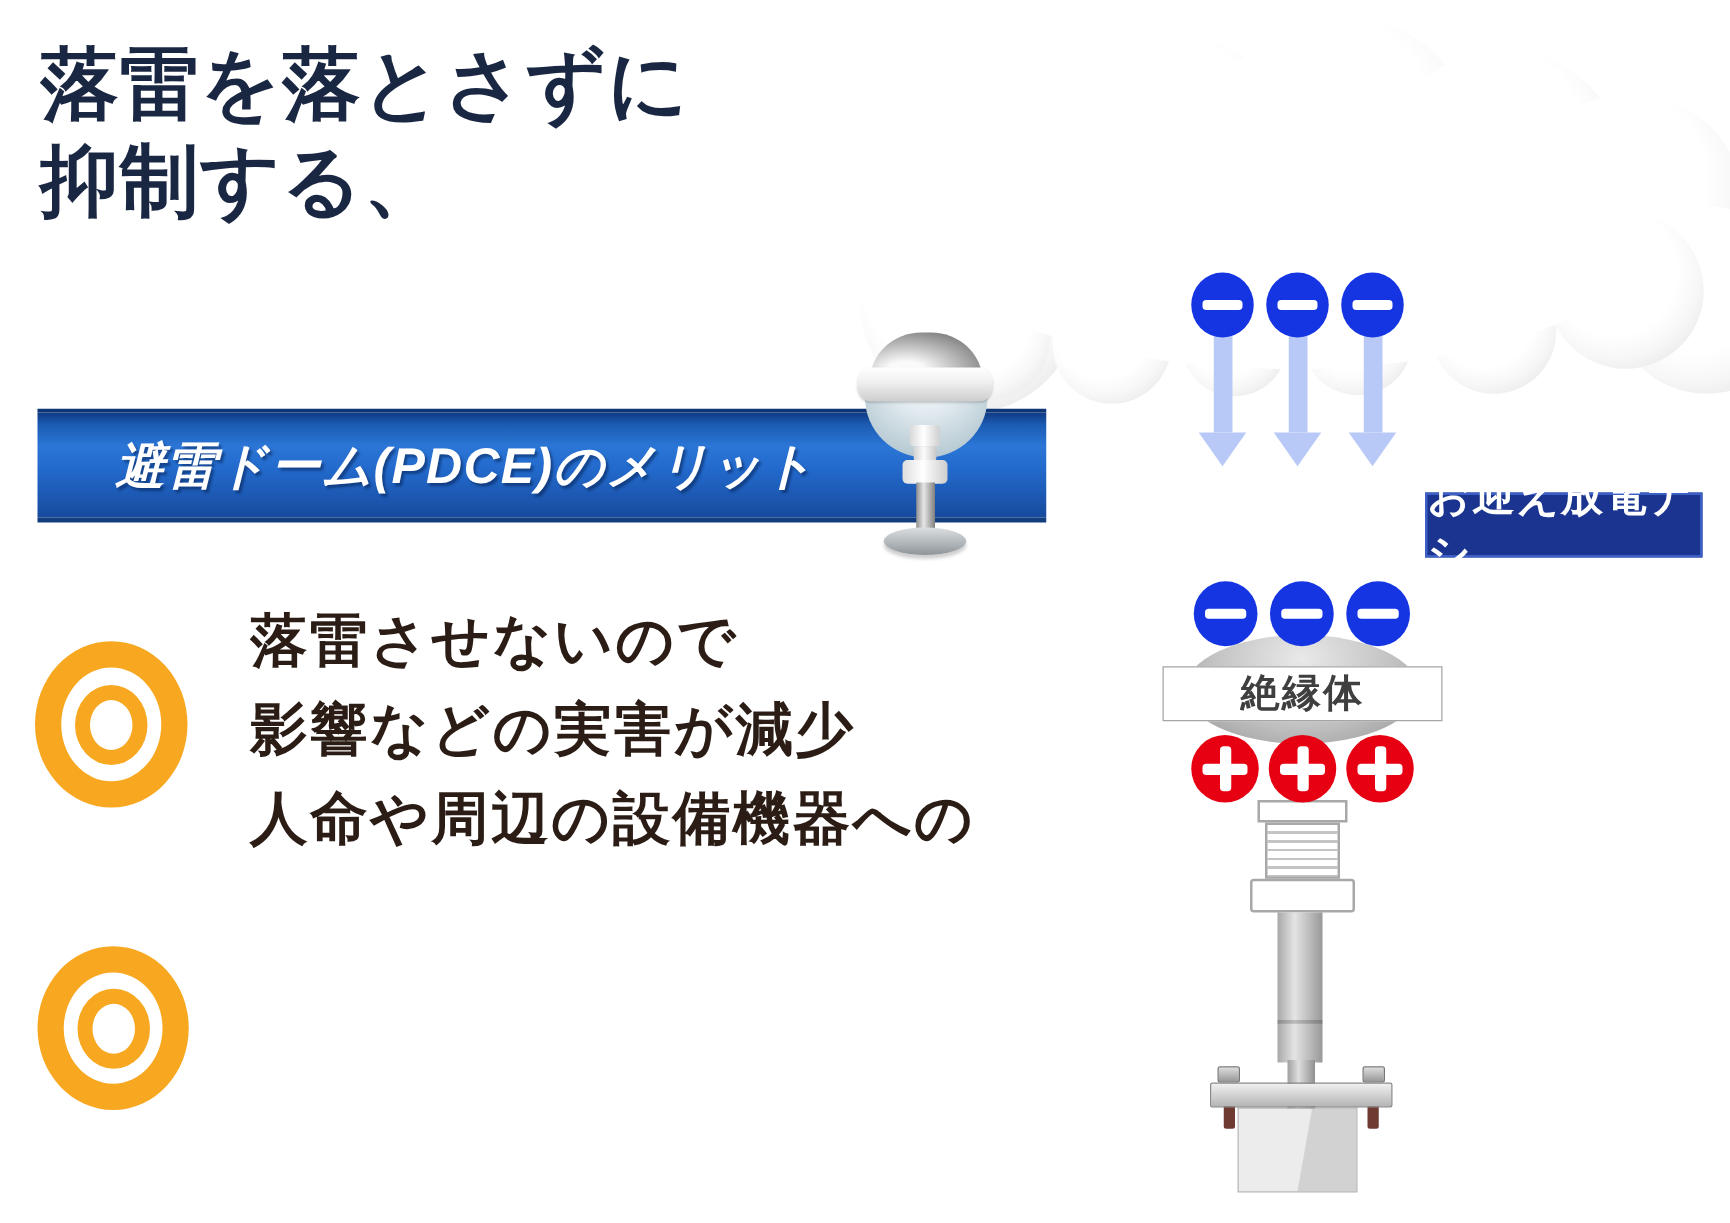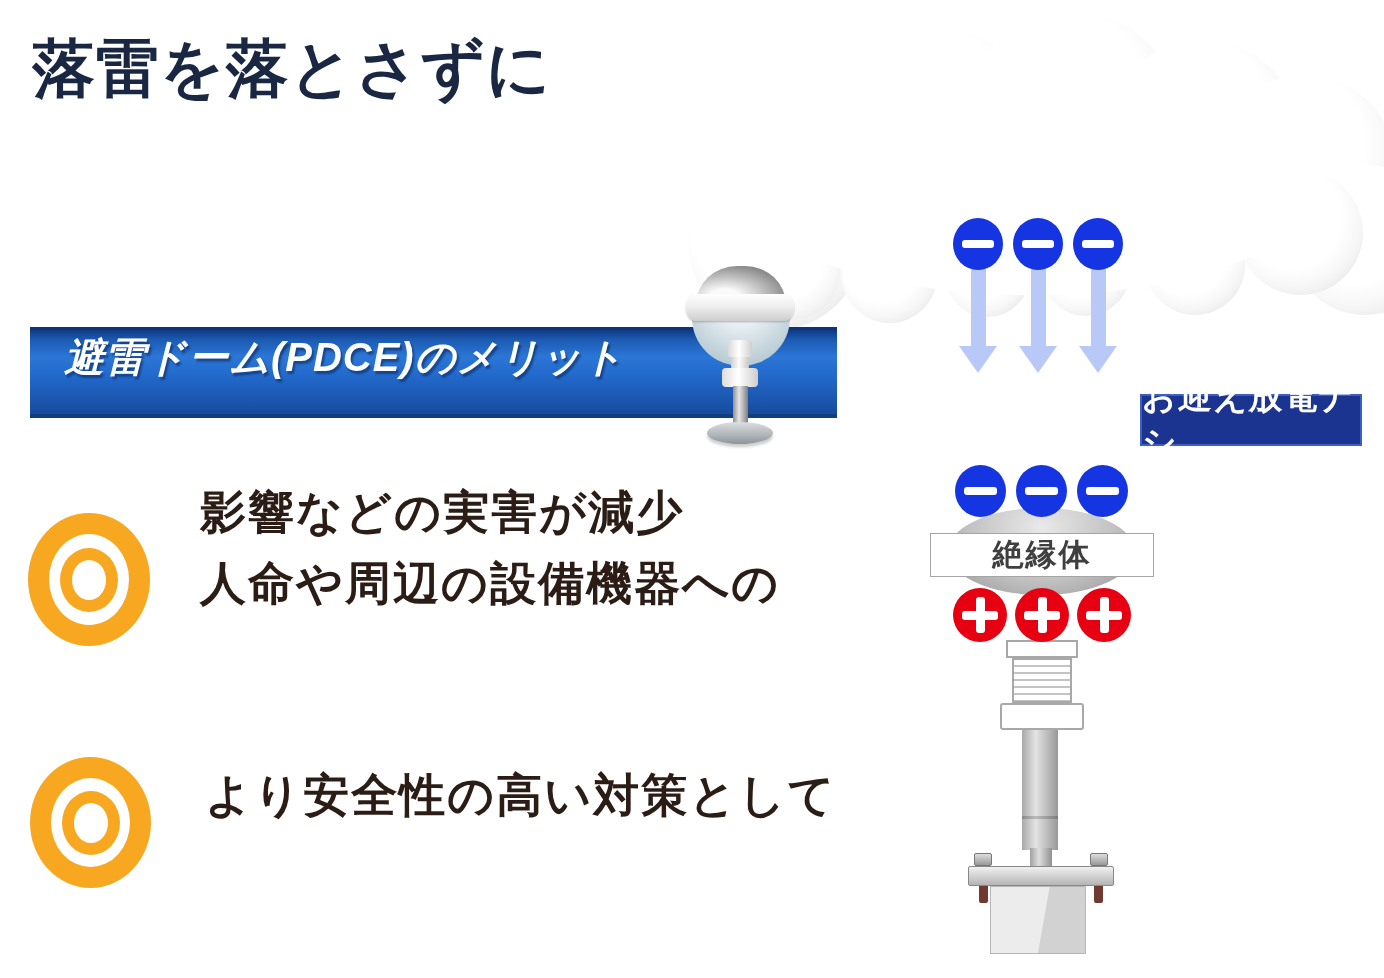--- a/index.html
+++ b/index.html
@@ -10,21 +10,21 @@
   
   .heading{
     position:absolute;left:32px;top:30px;width:620px;
     font-size:63px;line-height:77px;font-weight:900;color:#1a2742;letter-spacing:1px;
   }
   
   .banner{
     position:absolute;left:30px;top:327px;width:807px;height:91px;z-index:3;
     background:linear-gradient(180deg,#0f3a84 0%,#1c5cb4 12%,#2b76d6 32%,#2269cb 55%,#1b55ad 85%,#164a9c 100%);
     border-top:3px solid #0e3578;border-bottom:4px solid #123d7f;
-    display:flex;align-items:flex-start;box-sizing:border-box;
+    display:flex;align-items:center;box-sizing:border-box;padding-left:28px;
   }
   .banner-label{
     margin-left:34px;color:#ffffff;font-size:40px;font-weight:bold;font-style:italic;
     letter-spacing:1px;text-shadow:2px 3px 2px rgba(0,20,60,.45);
   }
   
   .puff{position:absolute;border-radius:50%;z-index:0;
     background:radial-gradient(circle at 42% 38%,#ffffff 48%,#f7f7f7 65%,#e4e4e4 88%,#d9d9d9 100%);}
   .cloud-core{position:absolute;border-radius:50%;background:#ffffff;z-index:1;}
   
@@ -90,20 +90,21 @@
   .benefit-icon .inner{width:58px;height:64px;border:12px solid #f8a820;border-radius:50%;box-sizing:border-box;}
   .benefit-text{position:absolute;font-size:46px;line-height:71px;font-weight:bold;color:#2b1d15;letter-spacing:2px;z-index:2;}
 </style>
 </head>
 <body>
 
 <div id="stage">
 
   <div class="heading">
     <div>落雷を落とさずに</div>
+    <div>抑制する、</div>
   </div>
 
   <div>
     <div class="puff" style="left:755px;top:90px;width:165px;height:165px;"></div>
     <div class="puff" style="left:835px;top:28px;width:205px;height:205px;"></div>
     <div class="puff" style="left:965px;top:12px;width:215px;height:215px;"></div>
     <div class="puff" style="left:1105px;top:40px;width:195px;height:195px;"></div>
     <div class="puff" style="left:1215px;top:75px;width:180px;height:180px;"></div>
     <div class="puff" style="left:1290px;top:165px;width:150px;height:150px;"></div>
     <div class="puff" style="left:688px;top:155px;width:175px;height:175px;"></div>
@@ -201,27 +202,27 @@
     <div class="bolt-head" style="left:974px;top:853px;"></div>
     <div class="bolt-head" style="left:1090px;top:853px;"></div>
     <div class="dev-base"></div>
   </div>
 
   <div>
     <div class="benefit-icon" style="left:28px;top:513px;width:122px;height:133px;">
         <div class="inner"></div>
       </div>
     <div class="benefit-text" style="left:200px;top:477px;">
+      <div>落雷させないので</div>
       <div>影響などの実害が減少</div>
       <div>人命や周辺の設備機器への</div>
     </div>
   </div>
 
   <div>
     <div class="benefit-icon" style="left:30px;top:757px;width:121px;height:131px;">
         <div class="inner"></div>
       </div>
     <div class="benefit-text" style="left:205px;top:760px;">
-      <div>より安全性の高い対策として</div>
     </div>
   </div>
 
 </div>
 
 </body></html>

